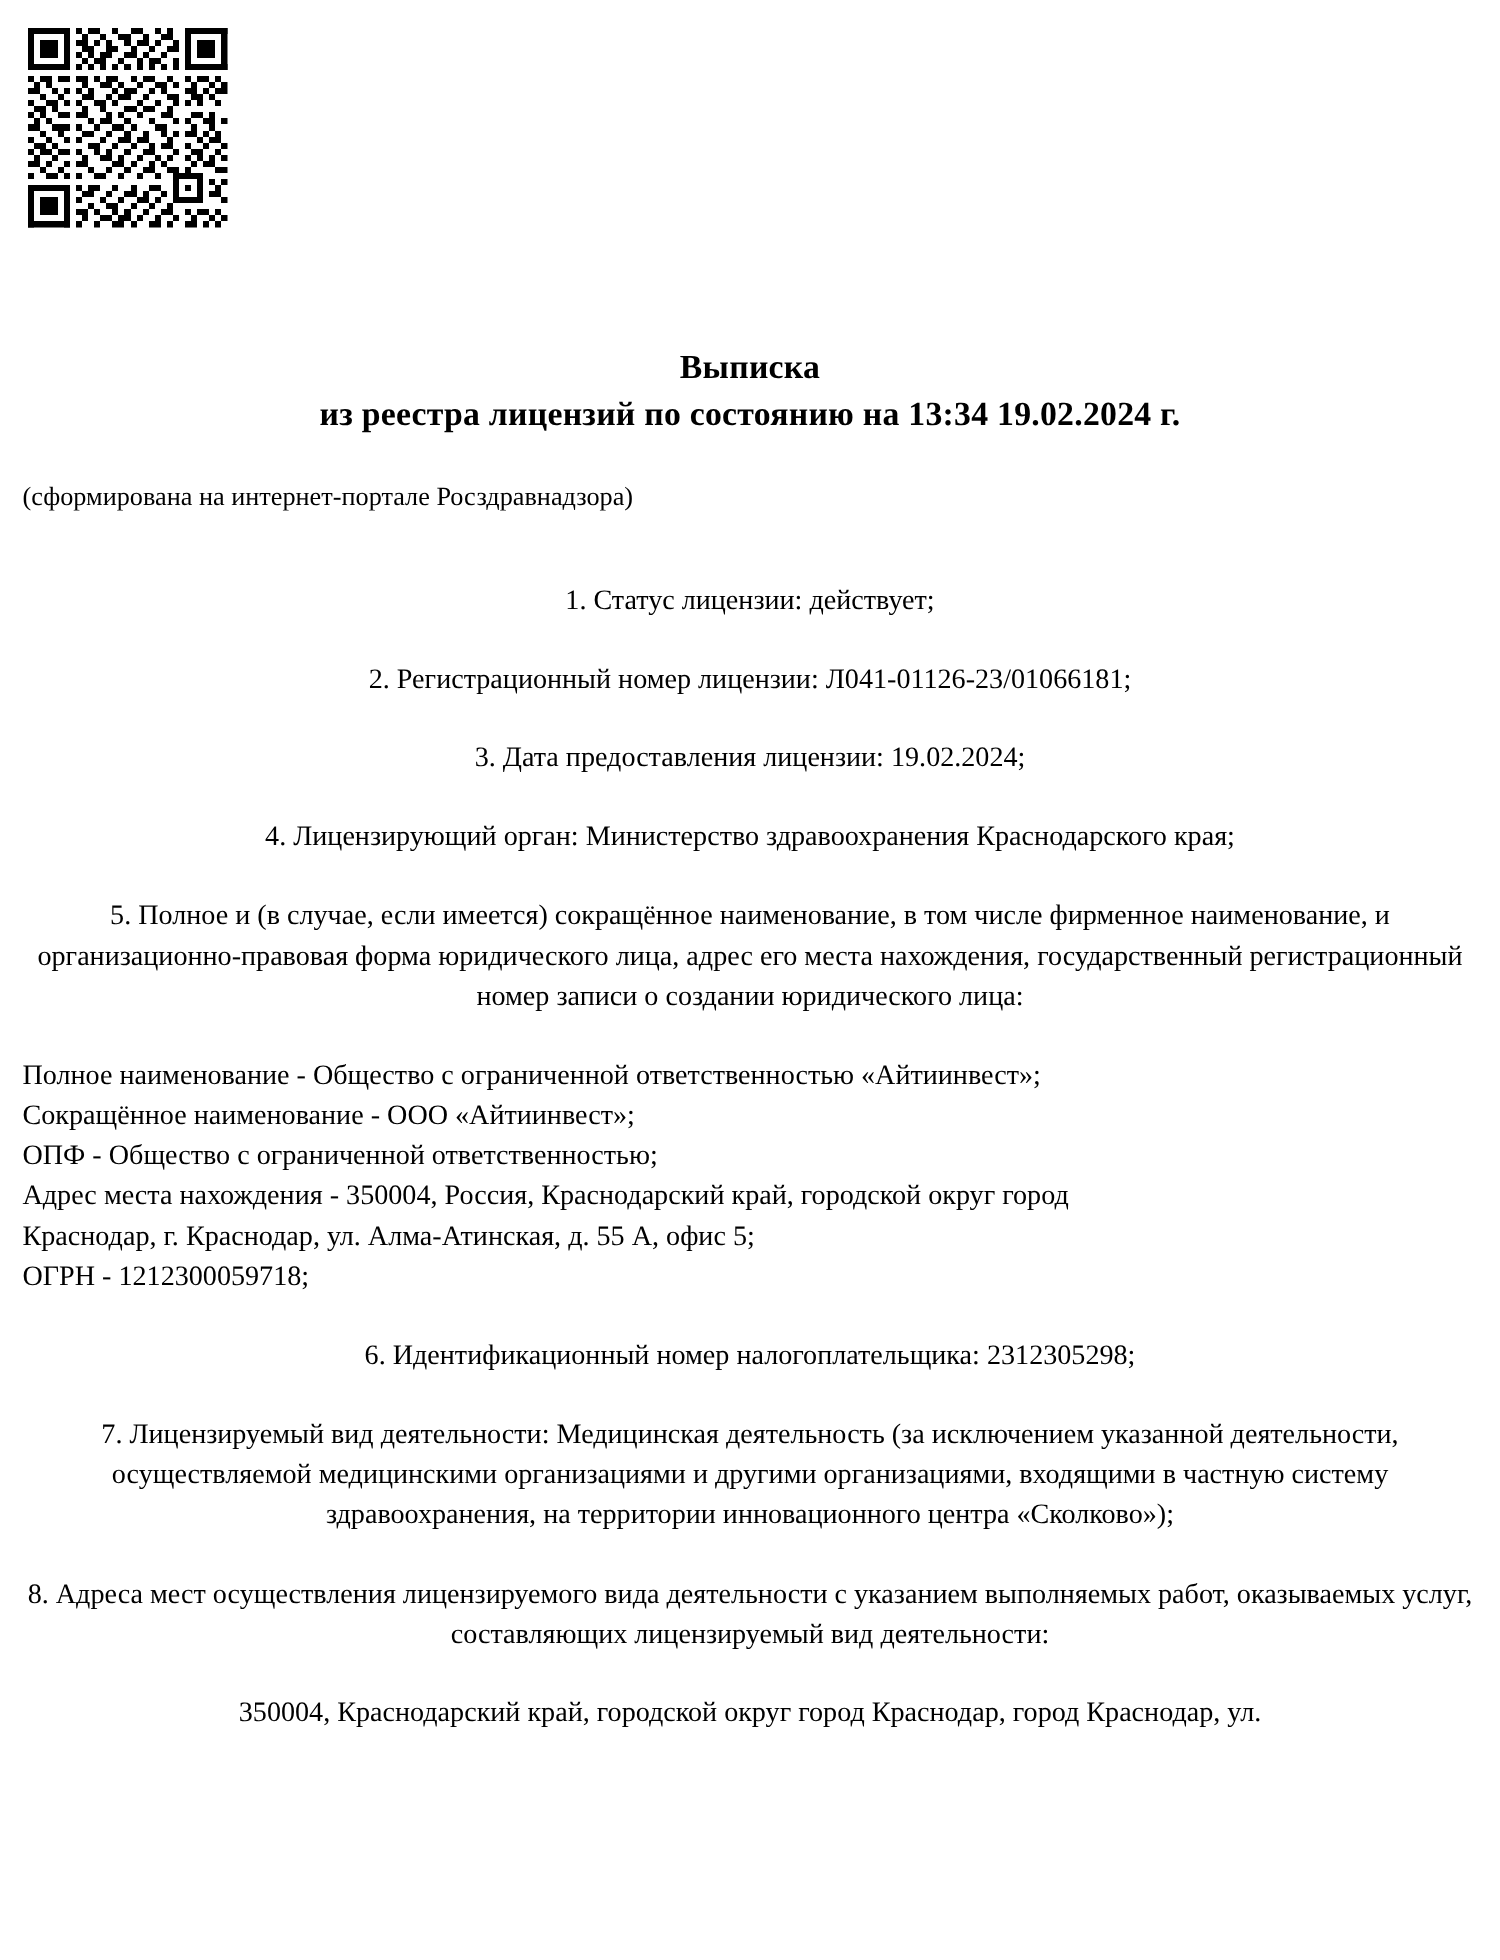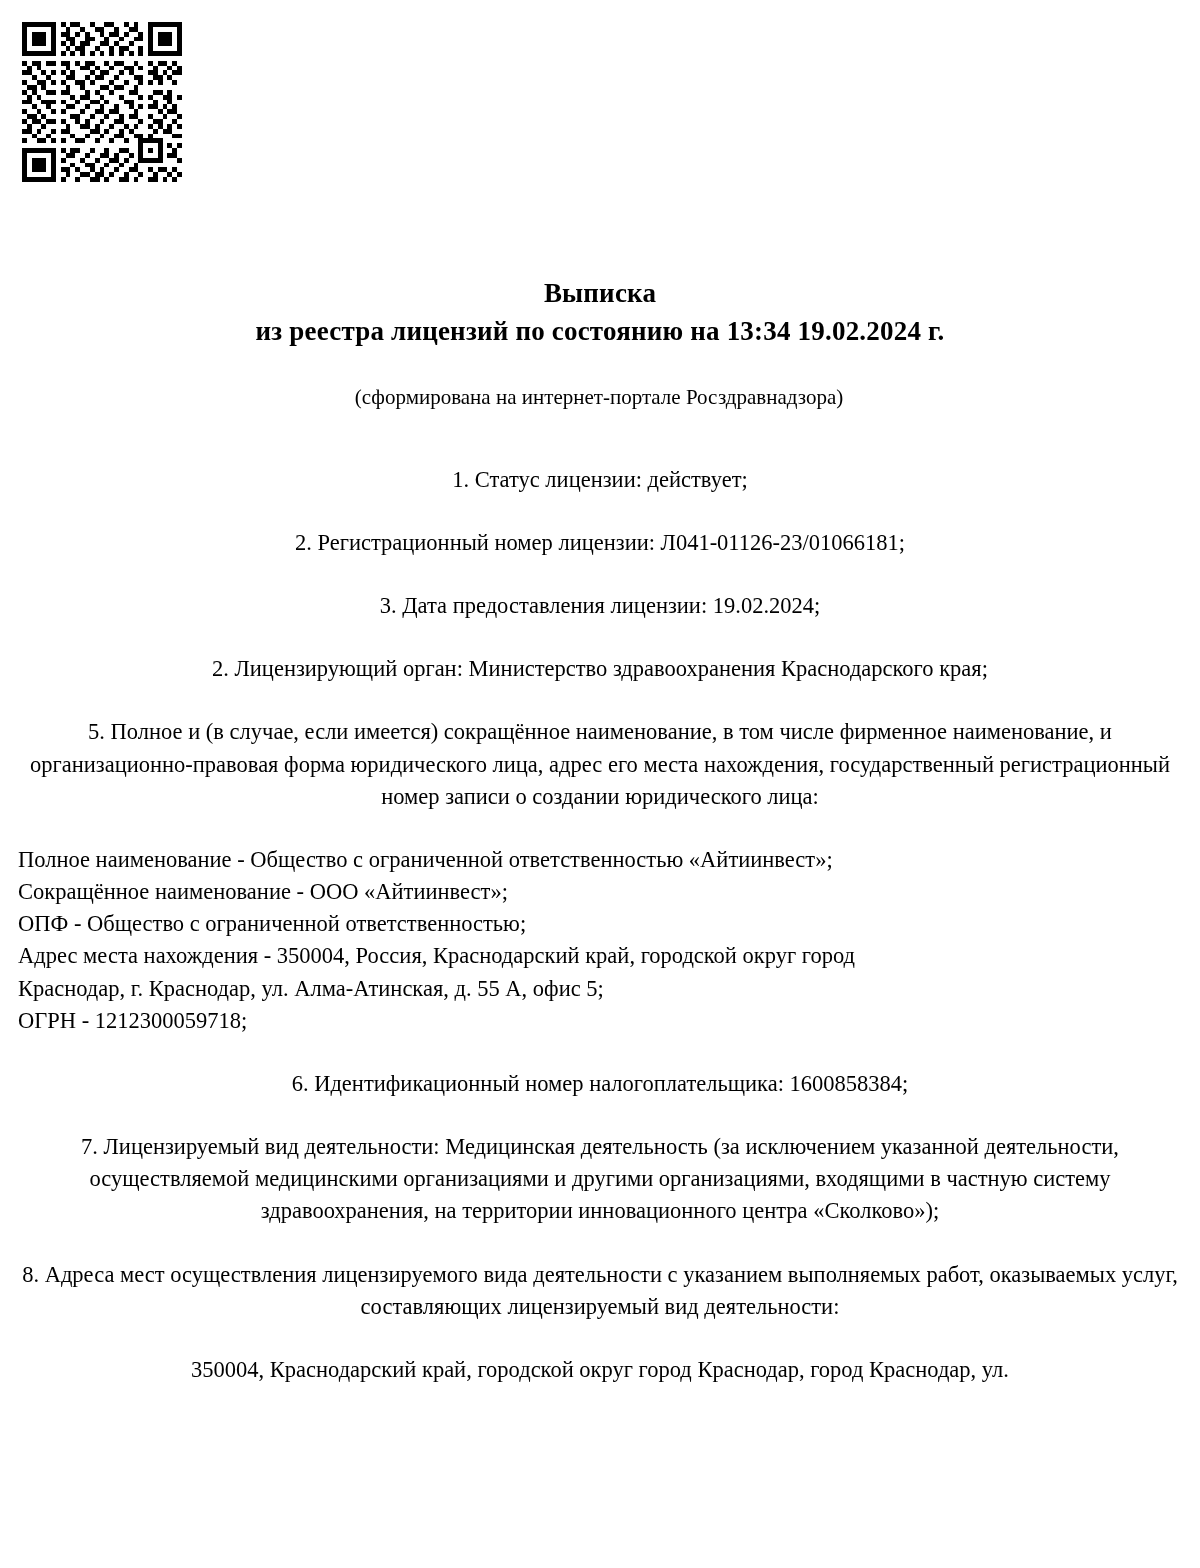--- a/index.html
+++ b/index.html
@@ -39,21 +39,21 @@
     font-size: 27px;
     line-height: 1.42;
     letter-spacing: 0.2px;
   }
   .title-line1 { display: block; }
   .title-line2 { display: block; }
 
   
   .subtitle {
     margin-top: 34px;
-    text-align: center;
+    text-align: left;
     font-size: 21px;
     padding-right: 2px;
   }
 
   
   .content {
     margin-top: 54px;
     font-size: 22.5px;
     line-height: 1.43;
   }
@@ -389,34 +389,34 @@
   <div class="subtitle">(сформирована на интернет-портале Росздравнадзора)</div>
 
   <div class="content">
 
     <p class="para">1. Статус лицензии: действует;</p>
 
     <p class="para">2. Регистрационный номер лицензии: Л041-01126-23/01066181;</p>
 
     <p class="para">3. Дата предоставления лицензии: 19.02.2024;</p>
 
-    <p class="para">2. Лицензирующий орган: Министерство здравоохранения Краснодарского края;</p>
+    <p class="para">4. Лицензирующий орган: Министерство здравоохранения Краснодарского края;</p>
 
     <p class="para">5. Полное и (в случае, если имеется) сокращённое наименование, в том числе фирменное наименование, и организационно-правовая форма юридического лица, адрес его места нахождения, государственный регистрационный номер записи о создании юридического лица:</p>
 
     <div class="block-lines">
       <span class="line">Полное наименование - Общество с ограниченной ответственностью «Айтиинвест»;</span>
       <span class="line">Сокращённое наименование - ООО «Айтиинвест»;</span>
       <span class="line">ОПФ - Общество с ограниченной ответственностью;</span>
       <span class="line">Адрес места нахождения - 350004, Россия, Краснодарский край, городской округ город</span>
       <span class="line">Краснодар, г. Краснодар, ул. Алма-Атинская, д. 55 А, офис 5;</span>
       <span class="line">ОГРН - 1212300059718;</span>
     </div>
 
-    <p class="para">6. Идентификационный номер налогоплательщика: 1600858384;</p>
+    <p class="para">6. Идентификационный номер налогоплательщика: 2312305298;</p>
 
     <p class="para">7. Лицензируемый вид деятельности: Медицинская деятельность (за исключением указанной деятельности, осуществляемой медицинскими организациями и другими организациями, входящими в частную систему здравоохранения, на территории инновационного центра «Сколково»);</p>
 
     <p class="para">8. Адреса мест осуществления лицензируемого вида деятельности с указанием выполняемых работ, оказываемых услуг, составляющих лицензируемый вид деятельности:</p>
 
     <p class="para">350004, Краснодарский край, городской округ город Краснодар, город Краснодар, ул.</p>
 
   </div>
 </div>
 

